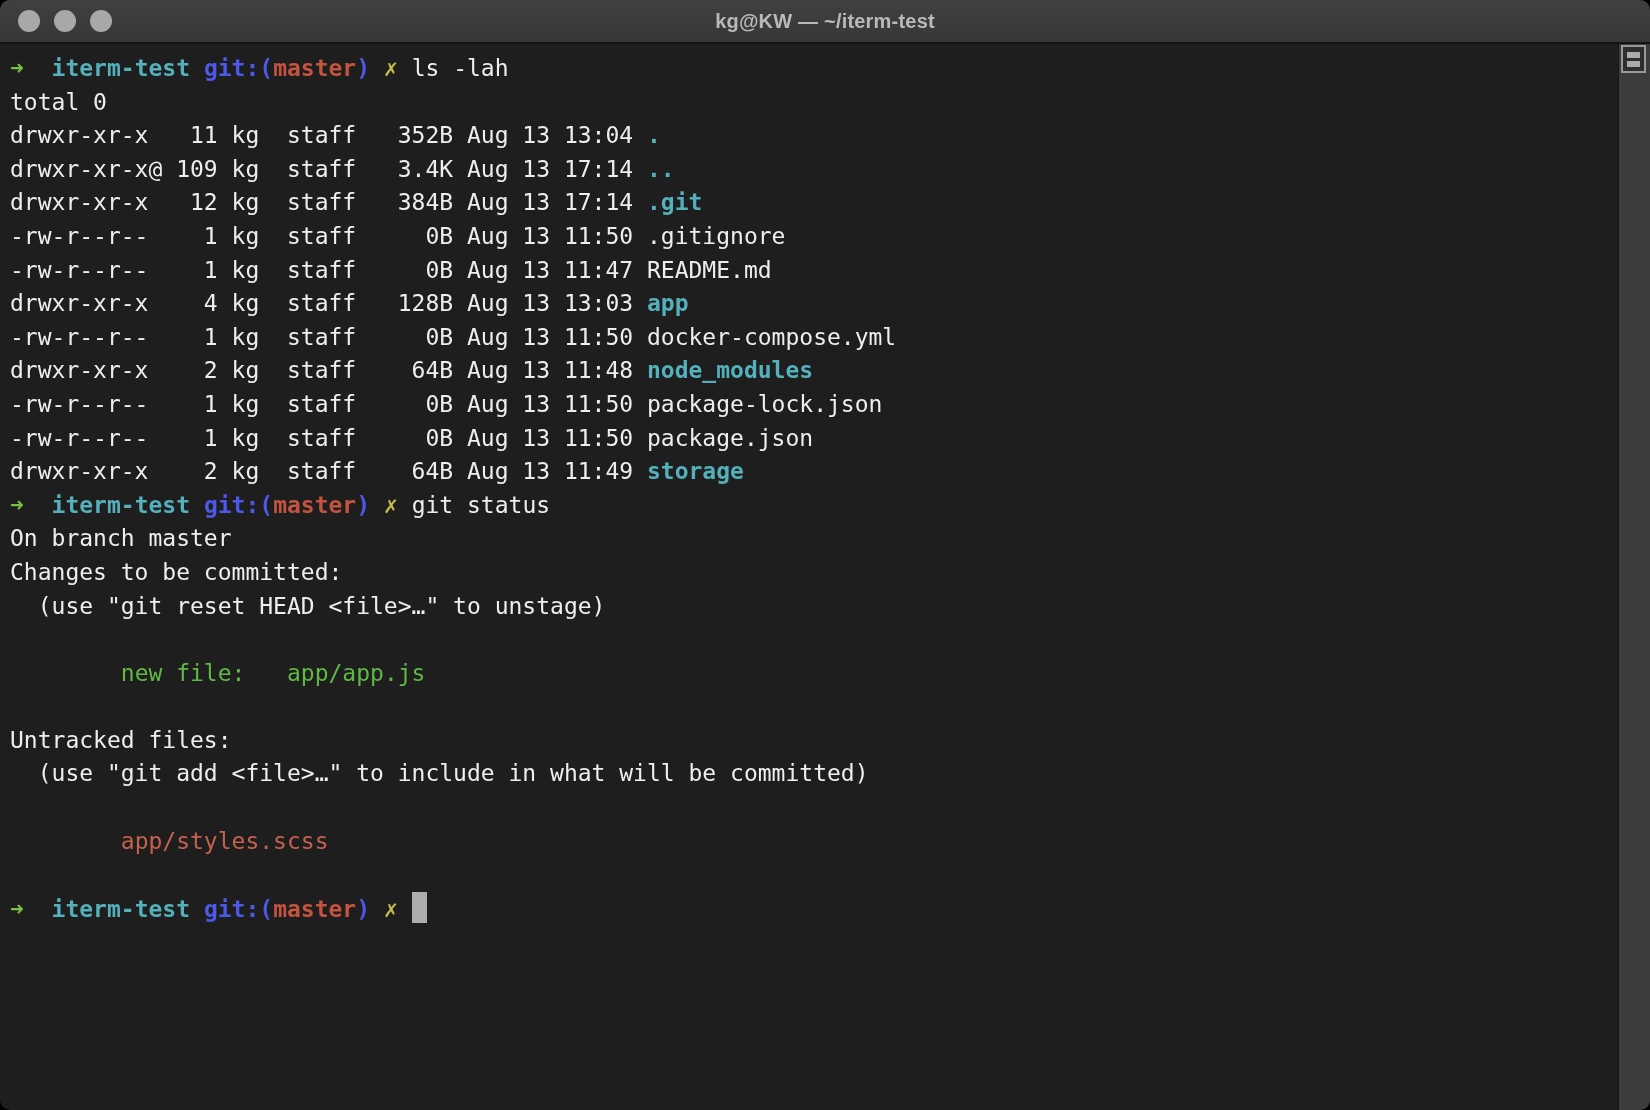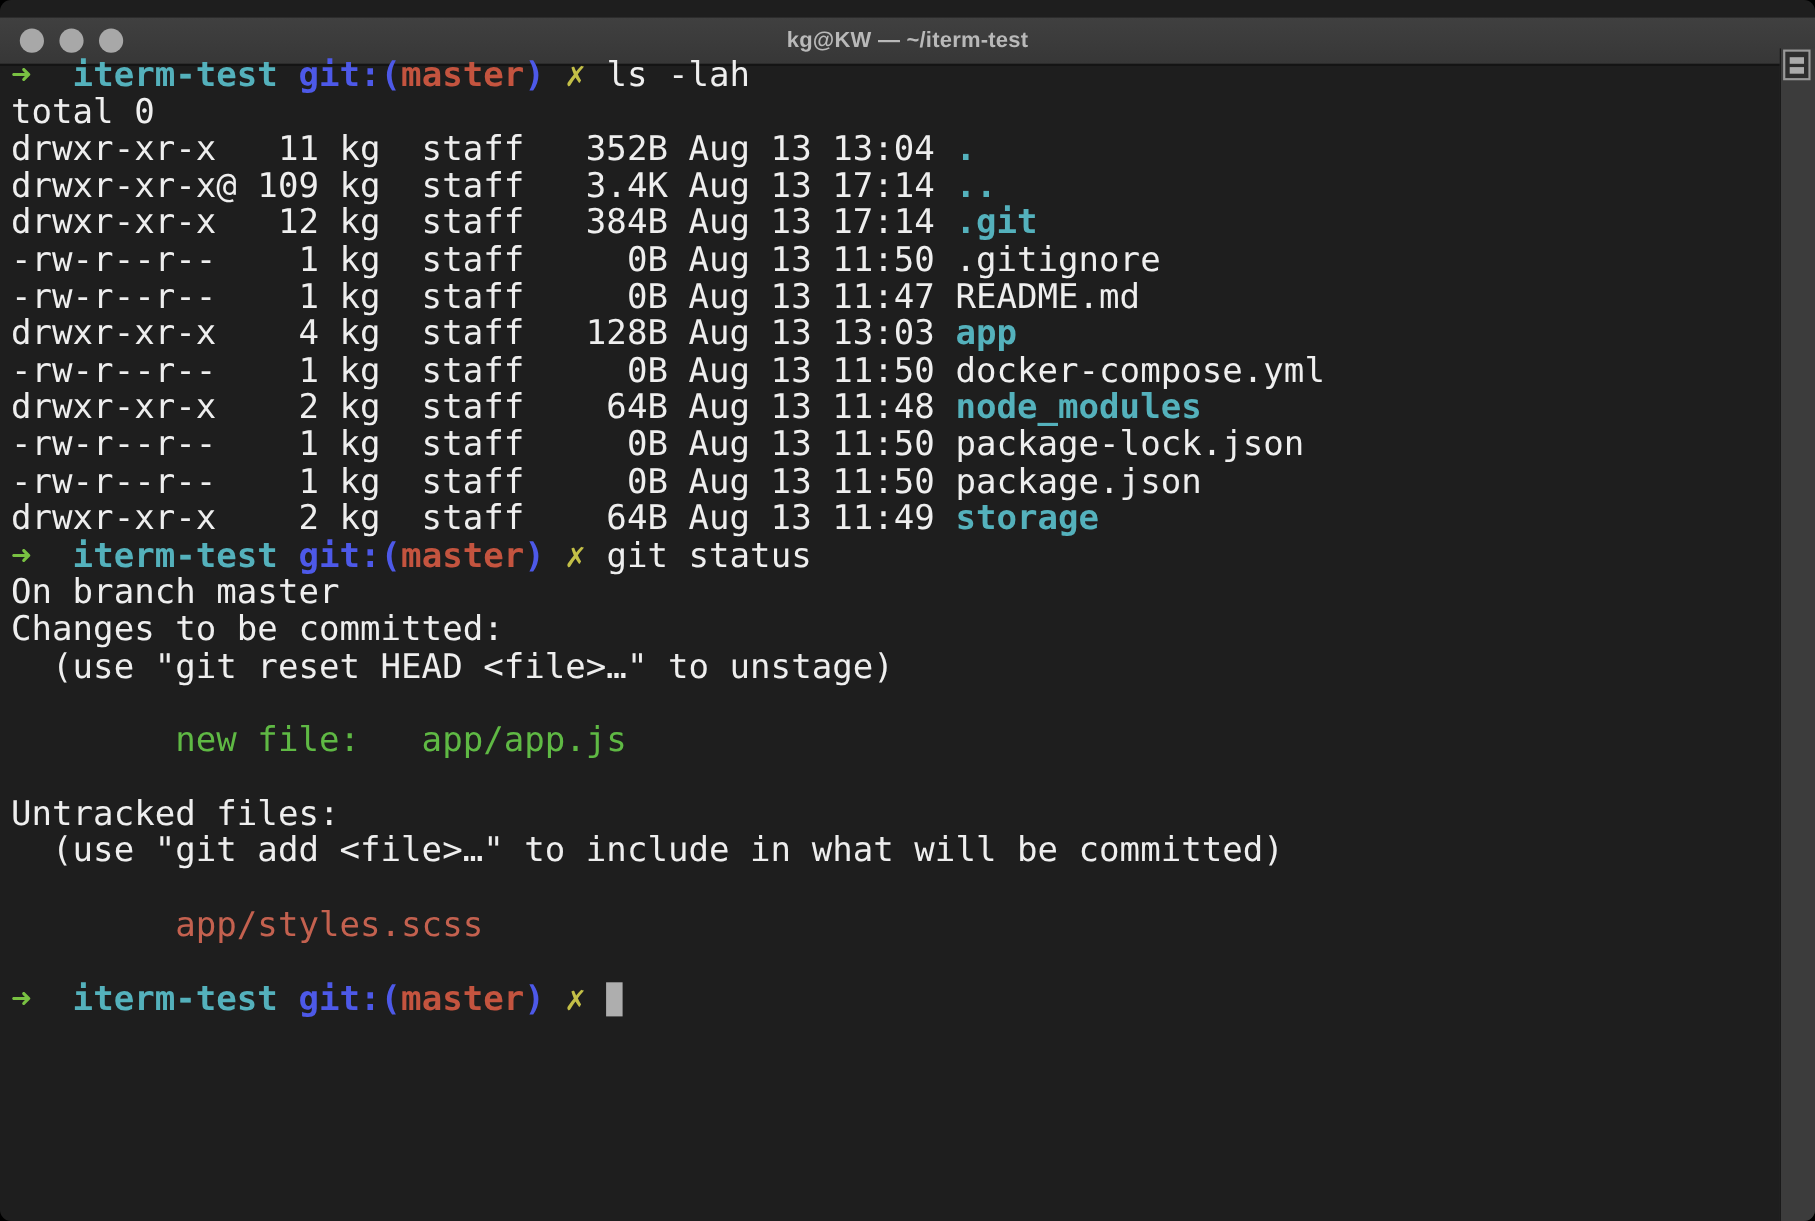--- a/index.html
+++ b/index.html
@@ -2,36 +2,36 @@
 <html style="--bg: #1e1e1e; --fg: #eeeeee; --green: #79c142; --cyan: #54b1bc; --blue: #4d59e8; --red: #c4543f; --yellow: #c3bf47; --status_green: #5fb944; --status_red: #c4614f; --cursor: #aeaeae; --titlebar_text: #b9b9b9; --traffic_light: #a8a8a8; --scrollbar_track: #3c3c3c; --scrollbar_button_border: #999999; --scrollbar_button_bars: #ababab;"><head>
 <meta charset="utf-8">
 <style>
   html,body{margin:0;padding:0;background:#000;}
   .window{
     position:relative;width:1650px;height:1110px;
     background:var(--bg);border-radius:10px;overflow:hidden;
     font-family:"DejaVu Sans Mono","Liberation Mono",monospace;
   }
   .titlebar{
-    position:absolute;top:16px;left:0;right:0;height:42px;
+    position:absolute;top:0;left:0;right:0;height:42px;
     background:linear-gradient(#404040,#373737);
     border-bottom:2px solid #141414;
   }
   .title{
     position:absolute;left:0;right:0;top:0;height:42px;
     display:flex;align-items:center;justify-content:center;
     font-family:"Liberation Sans",sans-serif;font-size:20px;font-weight:600;
     color:var(--titlebar_text);letter-spacing:0.2px;
   }
   .lights{position:absolute;left:18px;top:10px;display:flex;gap:14px;}
   .light{width:22px;height:22px;border-radius:50%;background:var(--traffic_light);}
   .term{
     position:absolute;top:44px;left:0;right:31px;bottom:0;
     padding:8px 0 0 10px;
-    font-size:31px;line-height:33.6px;white-space:pre;
+    font-size:23px;line-height:33.6px;white-space:pre;
     color:var(--fg);overflow:hidden;
   }
   .line{min-height:33.6px;}
   .s-fg{color:var(--fg);}
   .s-arrow{color:var(--green);font-weight:700;}
   .s-cyan{color:var(--cyan);font-weight:700;}
   .s-blue{color:var(--blue);font-weight:700;}
   .s-red{color:var(--red);font-weight:700;}
   .s-yellow{color:var(--yellow);font-weight:700;}
   .s-dir{color:var(--cyan);font-weight:700;}

